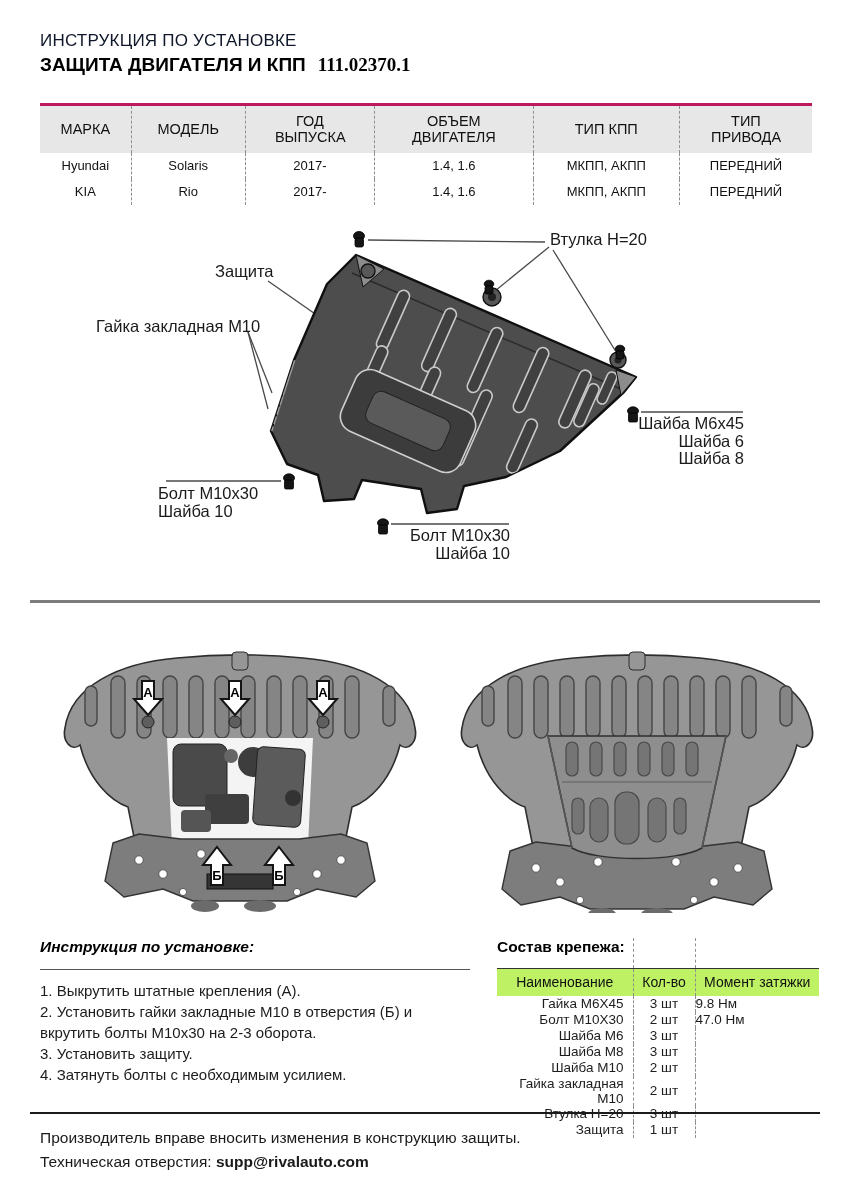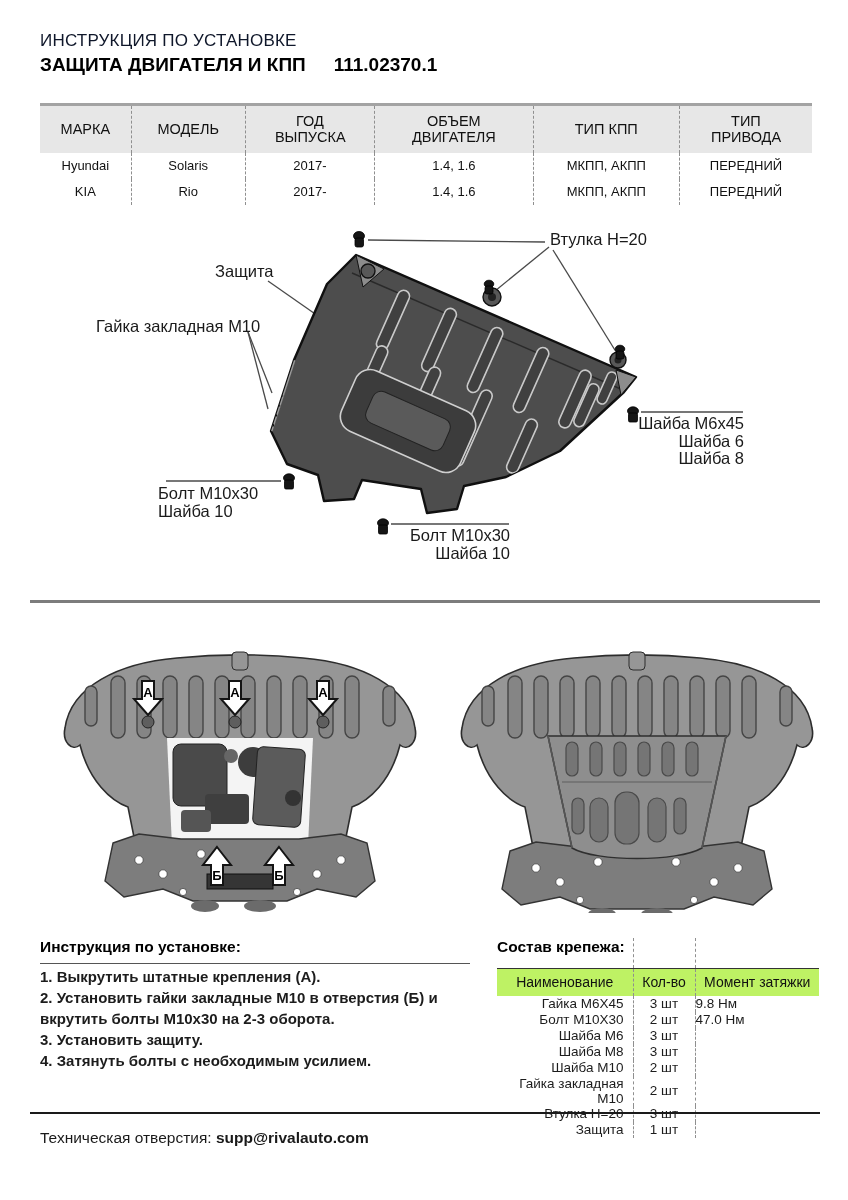--- a/index.html
+++ b/index.html
@@ -4,25 +4,25 @@
 <style>
   * { margin:0; padding:0; box-sizing:border-box; }
   body { background:#fff; }
   .page { position:relative; width:848px; height:1200px; background:#fff;
           font-family:"Liberation Sans", sans-serif; color:#111; overflow:hidden; }
 
   
   .doc-title { position:absolute; left:40px; top:31px; }
   .doc-type  { font-size:17px; letter-spacing:.2px; color:#0f172a; }
   .product-line { font-size:19px; font-weight:bold; margin-top:3px; color:#000; }
-  .product-line .pn { margin-left:28px; }
+  .product-line .pn { margin-left:12px;font-family:Liberation Serif, serif; }
 
   
   .spec-table { position:absolute; left:40px; top:103px; width:772px;
-                border-collapse:collapse; border-top:3px solid #a3a3a3; }
+                border-collapse:collapse; border-top:3px solid #be185d; }
   .spec-table th { background:#e7e7e7; font-weight:normal; font-size:14.5px;
                    height:48px; text-align:center; vertical-align:middle; }
   .spec-table td { font-size:13px; height:26px; text-align:center; vertical-align:middle; }
   .spec-table th:not(:first-child), .spec-table td:not(:first-child) { border-left:1.6px dashed #8f8f8f; }
   .wcap { display:inline-block; line-height:1.15; vertical-align:middle; }
 
   
   .diagram { position:absolute; left:0; top:225px; width:848px; height:377px; }
   .diagram svg { position:absolute; left:0; top:0; }
   .dlabel { position:absolute; font-size:16.5px; line-height:17.5px; white-space:nowrap; color:#1a1a1a; }
@@ -30,22 +30,22 @@
 
   .divider { position:absolute; left:30px; top:600px; width:790px; height:3px; background:#7c7c7c; }
 
   
   .illustration { position:absolute; top:648px; }
   #illu-before { left:55px; } #illu-after { left:452px; }
 
   
   .instructions { position:absolute; left:40px; top:938px; width:430px; }
   .sec-title { font-size:15.5px; font-weight:bold; color:#000; }
-  .instructions .sec-title { display:block; padding-bottom:7px; border-bottom:1.6px solid #555; }
-  .steps { margin-top:2px; font-size:15px; line-height:21px; color:#1c1c1c;font-weight:bold; }
+  .instructions .sec-title { display:block; padding-bottom:13px; border-bottom:1.6px solid #555;font-style:italic; }
+  .steps { margin-top:10px; font-size:15px; line-height:21px; color:#1c1c1c; }
 
   .parts { position:absolute; left:497px; top:938px; width:322px; }
   .parts table { border-collapse:collapse; width:100%; table-layout:fixed; }
   .parts col.c1 { width:136px; } .parts col.c2 { width:62px; } .parts col.c3 { width:124px; }
   .parts .cap-row td { border-bottom:1.7px solid #333; padding-bottom:12px; height:22px; vertical-align:bottom; }
   .parts .hdr-row td { background:#bef264; font-size:14px; text-align:center; height:27px; vertical-align:middle; }
   .parts td.b2, .parts td.b3 { border-left:1.6px dashed #8f8f8f; }
   .parts .d-row td { font-size:13.5px; height:16px; vertical-align:middle; color:#1c1c1c; }
   .parts .d-row td.a-r { text-align:right; padding-right:9px; }
   .parts .d-row td.a-c { text-align:center; }
@@ -391,19 +391,20 @@
         <td class="b2 a-c">1 шт</td>
         <td class="b3 a-l"></td>
       </tr>
     </tbody>
       </table>
   </div>
 
   <div class="bottom-rule"></div>
 
   <div class="footerlines">
+    <div>Производитель вправе вносить изменения в конструкцию защиты.</div>
     <div>
       <span>Техническая отверстия:</span>
       <b>supp@rivalauto.com</b>
     </div>
   </div>
 
 </div>
 
 </body></html>

